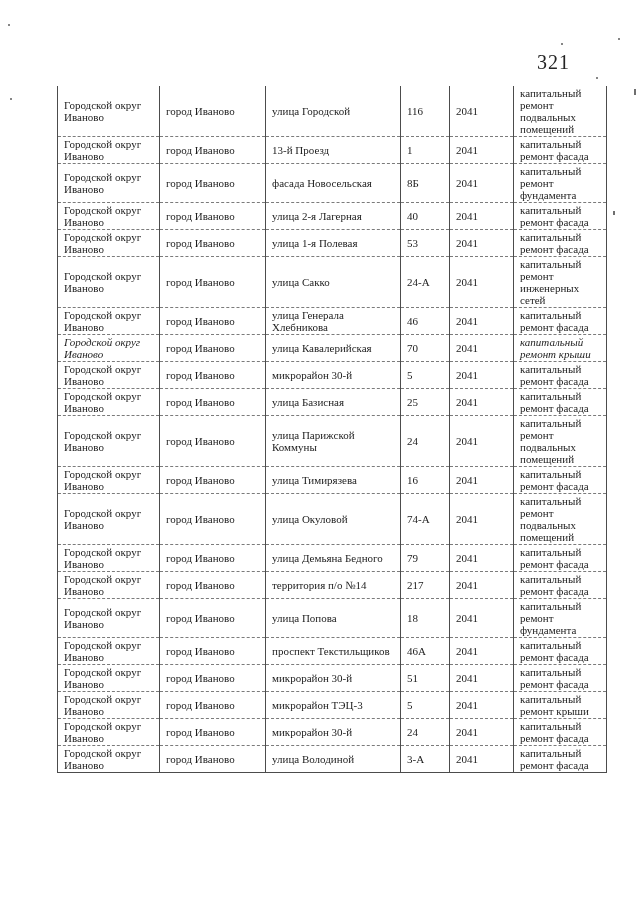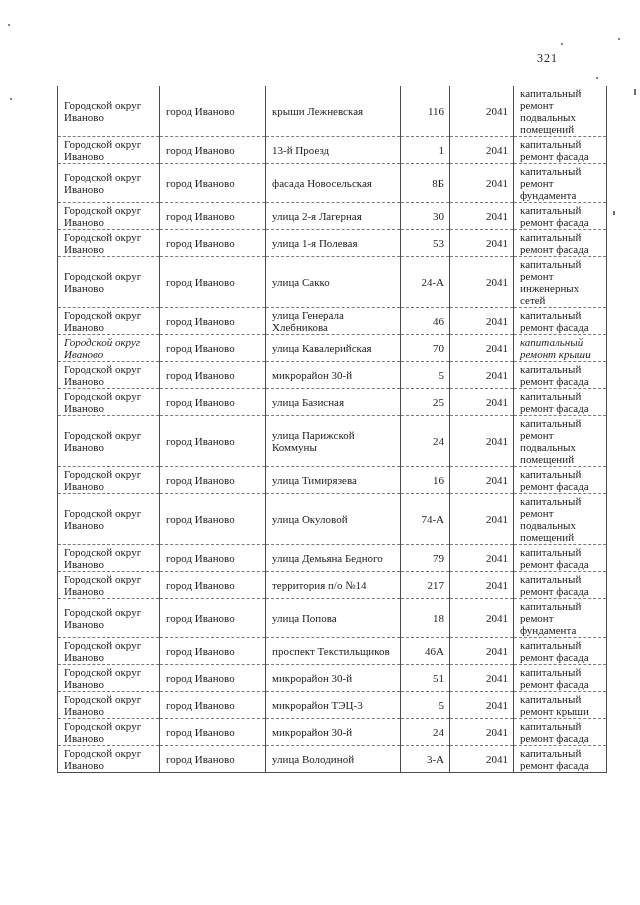--- a/index.html
+++ b/index.html
@@ -8,21 +8,21 @@
     width: 640px; height: 905px;
     background: #ffffff;
     position: relative;
     overflow: hidden;
     font-family: "Liberation Serif", "DejaVu Serif", serif;
     color: #1d1d1d;
   }
   .page-number {
     position: absolute;
     left: 537px; top: 51px;
-    font-size: 12px;
+    font-size: 20px;
     letter-spacing: 1px;
     color: #242424;
   }
   table.schedule {
     position: absolute;
     left: 57px; top: 86px;
     width: 549px;
     border-collapse: collapse;
     table-layout: fixed;
   }
@@ -33,21 +33,21 @@
     border-bottom: 1px dashed #7b7b7b;
     font-size: 11px;
     line-height: 12px;
     padding: 1px 5px 1px 6px;
     vertical-align: middle;
     color: #1d1d1d;
     word-wrap: break-word;
   }
   table.schedule tr:first-child td { border-top: none; }
   table.schedule tr:last-child td { border-bottom: 1px solid #4c4c4c; }
-  td.col-house, td.col-year { text-align: right; padding-left: 2px; padding-right: 2px; }
+  td.col-house, td.col-year { text-align: left; padding-left: 2px; padding-right: 2px; }
   td.col-street { padding-right: 9px; }
   td.col-repair { padding-right: 3px; }
   tr.em td.col-municipality, tr.em td.col-repair { font-style: italic; }
   .speck {
     position: absolute;
     background: #5e5e5e;
     border-radius: 50%;
     width: 2px; height: 2px;
   }
   .tick {
@@ -67,21 +67,21 @@
       <col style="width:106px">
       <col style="width:135px">
     <col style="width:49px">
       <col style="width:64px">
       <col style="width:93px">
   </colgroup>
   <tbody id="tbody">
       <tr>
         <td class="col-municipality">Городской округ Иваново</td>
         <td class="col-city">город Иваново</td>
-        <td class="col-street">крыши Лежневская</td>
+        <td class="col-street">улица Городской</td>
         <td class="col-house">116</td>
         <td class="col-year">2041</td>
         <td class="col-repair">капитальный ремонт подвальных помещений</td>
       </tr>
       <tr>
         <td class="col-municipality">Городской округ Иваново</td>
         <td class="col-city">город Иваново</td>
         <td class="col-street">13-й Проезд</td>
         <td class="col-house">1</td>
         <td class="col-year">2041</td>
@@ -92,21 +92,21 @@
         <td class="col-city">город Иваново</td>
         <td class="col-street">фасада Новосельская</td>
         <td class="col-house">8Б</td>
         <td class="col-year">2041</td>
         <td class="col-repair">капитальный ремонт фундамента</td>
       </tr>
       <tr>
         <td class="col-municipality">Городской округ Иваново</td>
         <td class="col-city">город Иваново</td>
         <td class="col-street">улица 2-я Лагерная</td>
-        <td class="col-house">30</td>
+        <td class="col-house">40</td>
         <td class="col-year">2041</td>
         <td class="col-repair">капитальный ремонт фасада</td>
       </tr>
       <tr>
         <td class="col-municipality">Городской округ Иваново</td>
         <td class="col-city">город Иваново</td>
         <td class="col-street">улица 1-я Полевая</td>
         <td class="col-house">53</td>
         <td class="col-year">2041</td>
         <td class="col-repair">капитальный ремонт фасада</td>

